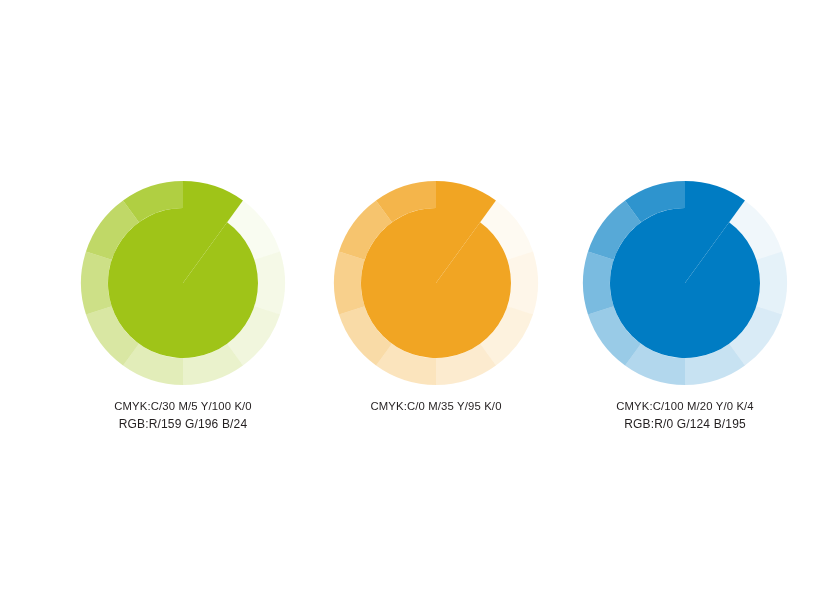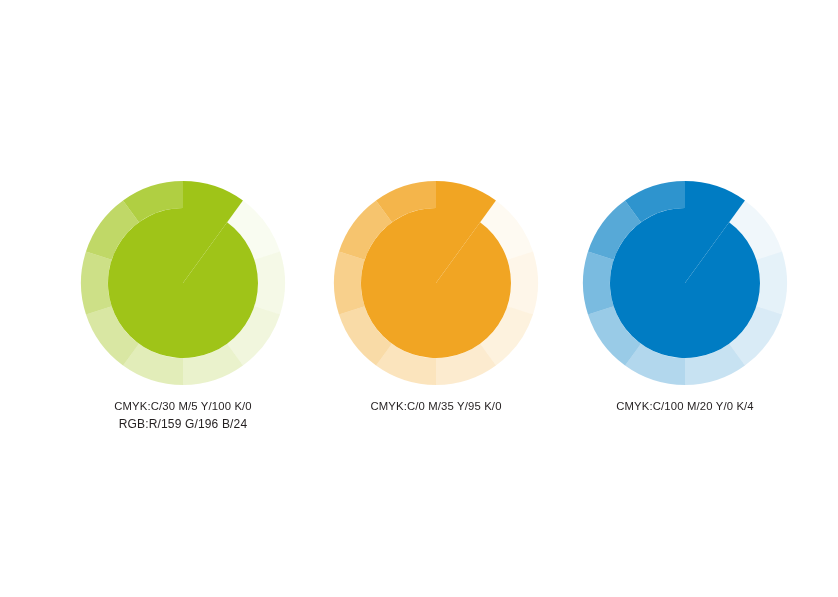--- a/index.html
+++ b/index.html
@@ -116,15 +116,16 @@
           <path d="M 104.00 206.00 A 102 102 0 0 1 44.05 186.52 L 59.92 164.68 A 75 75 0 0 0 104.00 179.00 Z" fill="#007cc3" fill-opacity="0.3"></path>
           <path d="M 163.95 186.52 A 102 102 0 0 1 104.00 206.00 L 104.00 179.00 A 75 75 0 0 0 148.08 164.68 Z" fill="#007cc3" fill-opacity="0.22"></path>
           <path d="M 201.01 135.52 A 102 102 0 0 1 163.95 186.52 L 148.08 164.68 A 75 75 0 0 0 175.33 127.18 Z" fill="#007cc3" fill-opacity="0.15"></path>
           <path d="M 201.01 72.48 A 102 102 0 0 1 201.01 135.52 L 175.33 127.18 A 75 75 0 0 0 175.33 80.82 Z" fill="#007cc3" fill-opacity="0.1"></path>
           <path d="M 163.95 21.48 A 102 102 0 0 1 201.01 72.48 L 175.33 80.82 A 75 75 0 0 0 148.08 43.32 Z" fill="#007cc3" fill-opacity="0.06"></path>
           <path d="M 104.00 104.00 L 148.08 43.32 A 75 75 0 1 1 104.00 29.00 Z" fill="#007cc3"></path>
         </svg>
       </div>
       <div class="caption">
         <div class="caption-line cmyk-line">CMYK:C/100  M/20  Y/0  K/4</div>
+        <div class="caption-line rgb-line">RGB:R/0  G/124  B/195</div>
       </div>
     </div>
   </div>
 
 </body></html>

